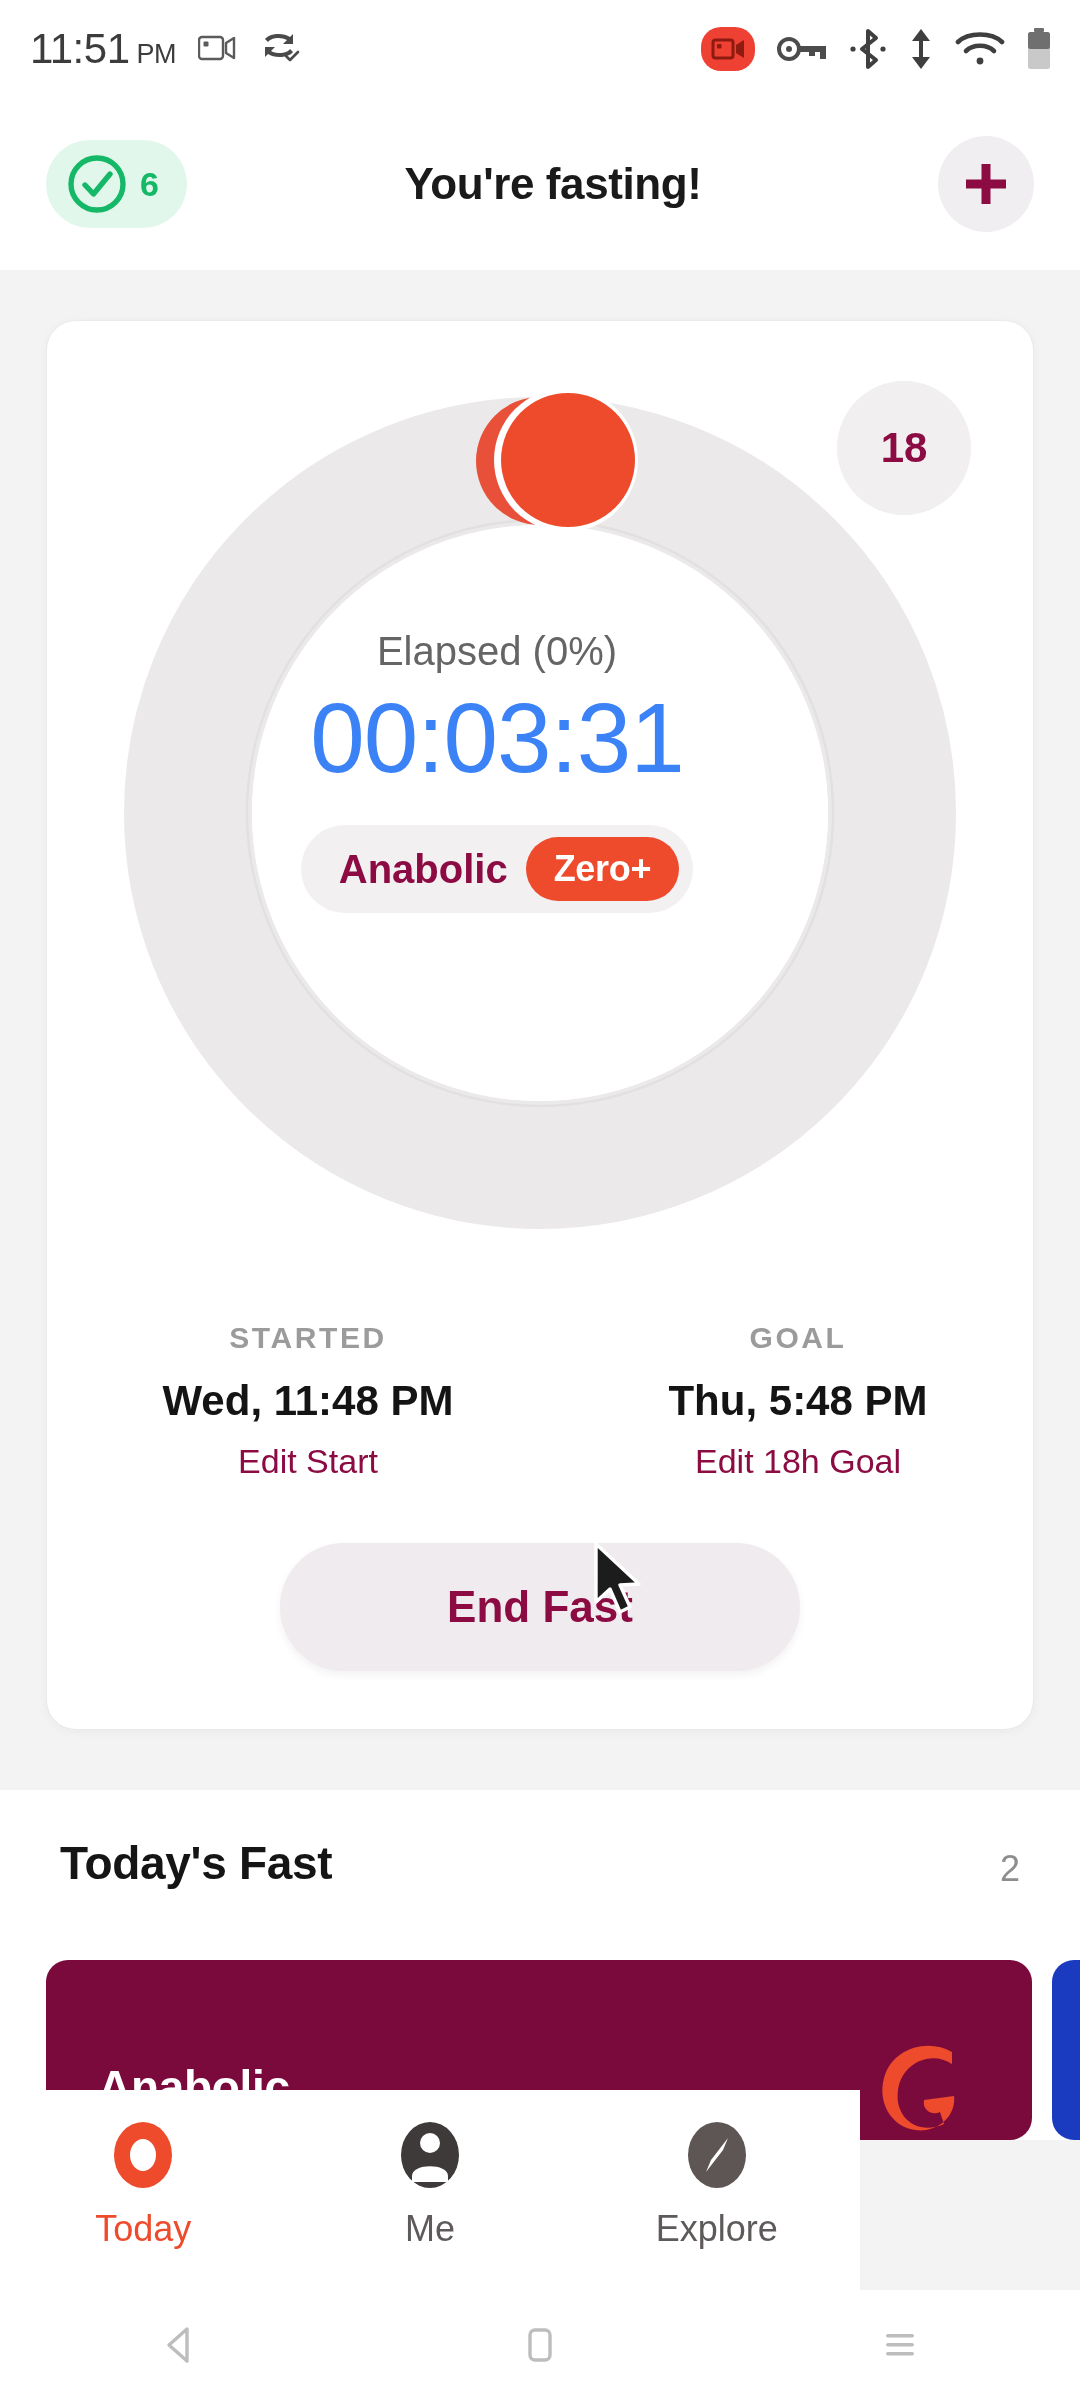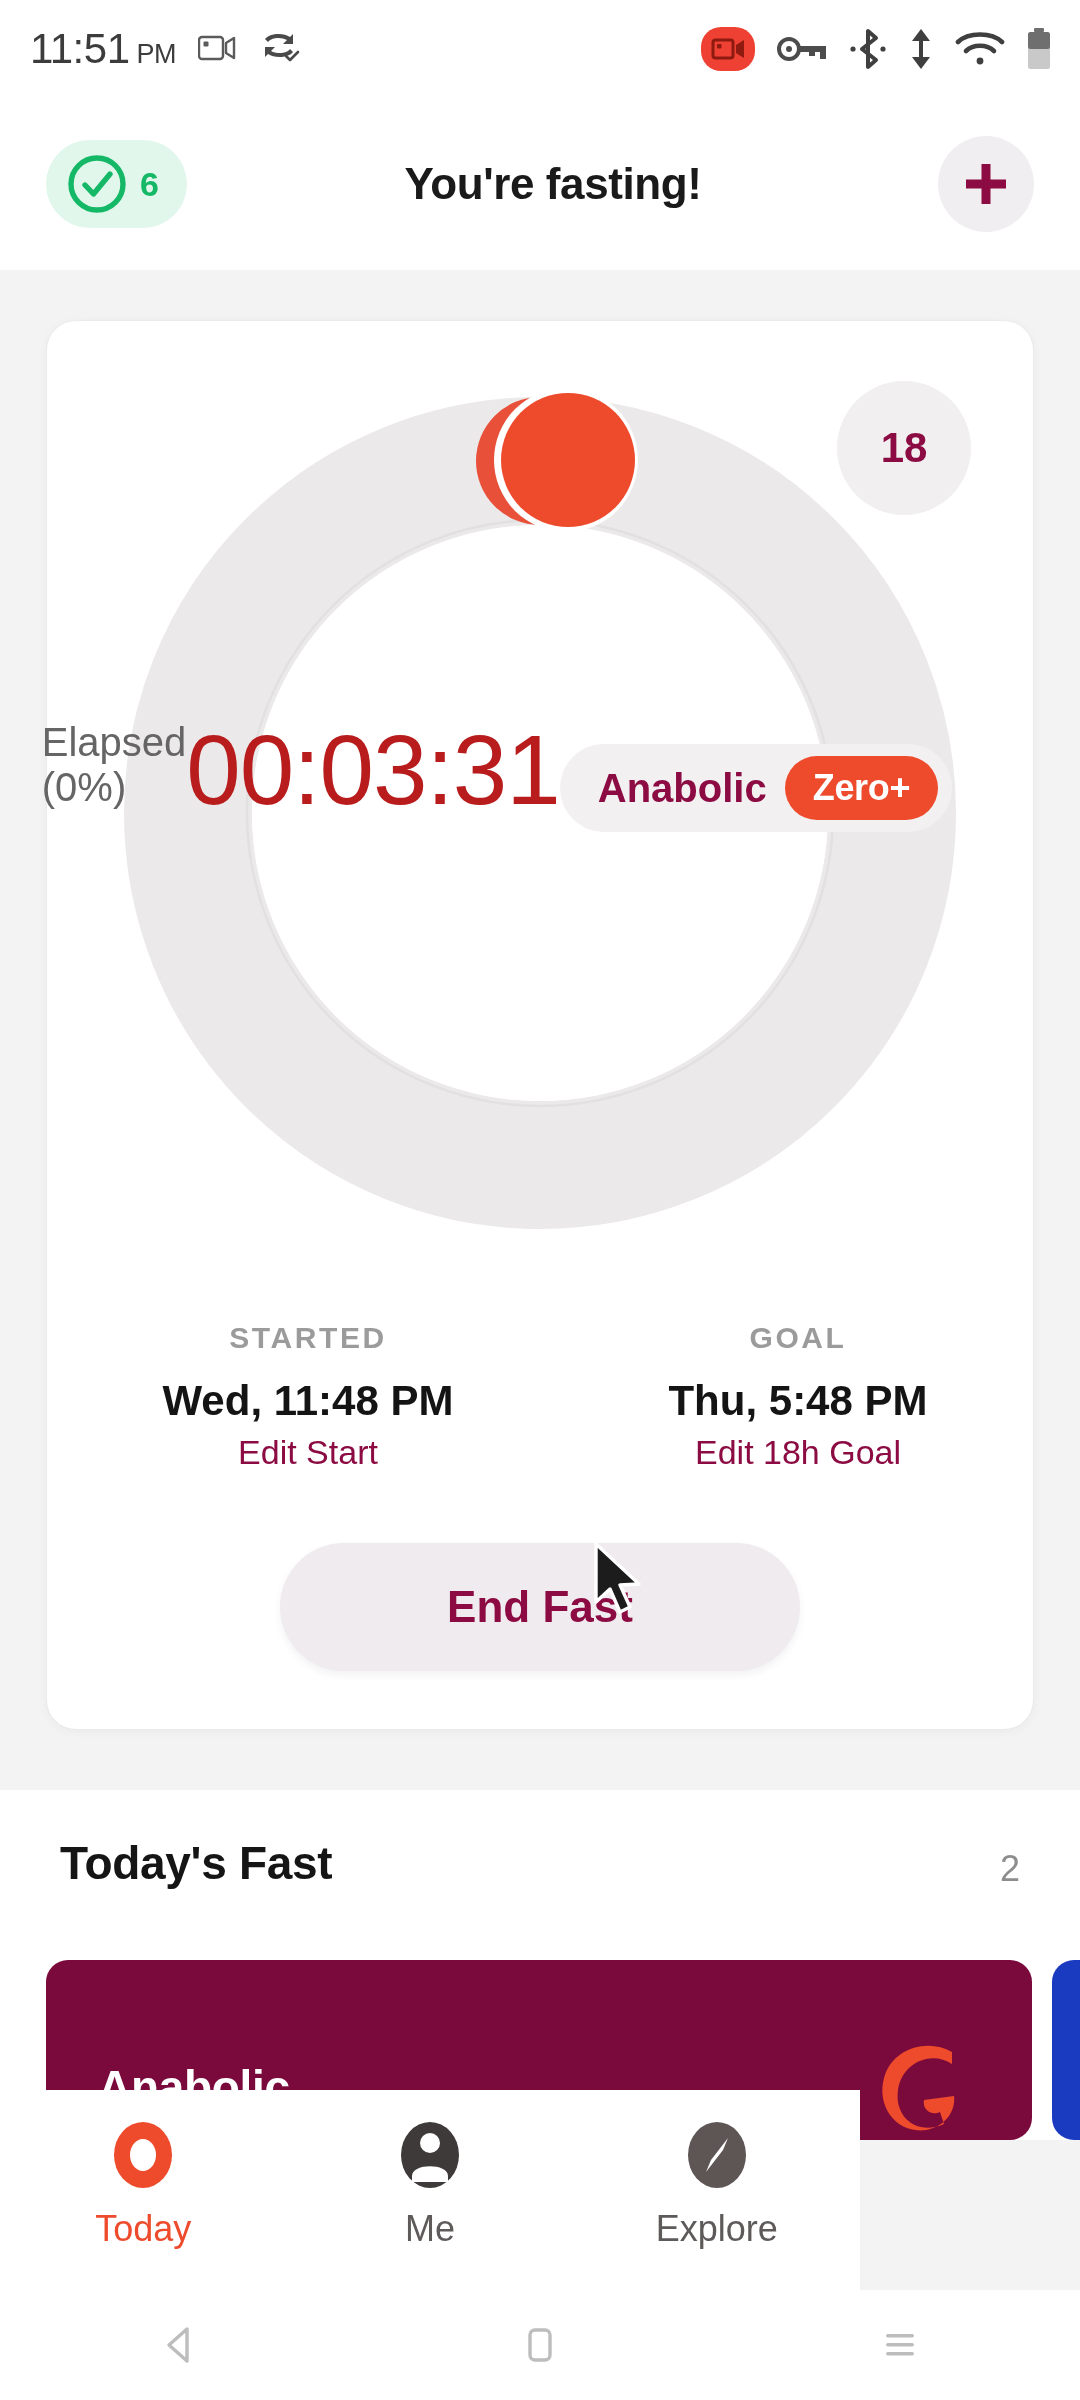--- a/index.html
+++ b/index.html
@@ -58,26 +58,26 @@
 
   #badge-18 {
     position:absolute; top:60px; right:62px; width:134px; height:134px;
     border-radius:50%; background:#f2eff1; display:flex;
     align-items:center; justify-content:center;
     font-size:42px; font-weight:700; color:#8b0b42; z-index:4;
   }
 
   #timer-center {
     position:absolute; top:0; left:0; width:900px; height:900px;
-    display:flex; align-items:center;
+    display:flex; flex-direction:column; align-items:center;
     justify-content:center; z-index:3;
   }
   #elapsed-label { font-size:40px; color:#656565; margin-bottom:12px; }
   #elapsed-time {
-    font-size:98px; font-weight:400; color:#b91c1c;
+    font-size:98px; font-weight:400; color:#3b82f6;
     letter-spacing:-1px; line-height:1.08;
   }
   #stage-pill {
     margin-top:34px; display:flex; align-items:center; gap:18px;
     background:#f3f0f2; border-radius:46px; padding:12px 14px 12px 38px;
   }
   #stage-name { font-size:40px; font-weight:700; color:#8b0b42; }
   #zero-badge {
     background:#ee4b2d; color:#ffffff; font-size:36px; font-weight:700;
     border-radius:34px; padding:11px 28px; letter-spacing:-0.3px;
@@ -87,21 +87,21 @@
   #stats-row {
     position:absolute; top:1000px; left:8px; width:988px;
     display:flex;
     padding-left:8px;
   }
   .stat-col { flex:1; text-align:center; }
   .stat-title {
     font-size:30px; font-weight:700; color:#9b9b9b;
     letter-spacing:2.6px; margin-bottom:22px;
   }
-  .stat-value { font-size:42px; font-weight:700; color:#141414; margin-bottom:8px; }
+  .stat-value { font-size:42px; font-weight:700; color:#141414; margin-bottom:17px; }
   .stat-edit { font-size:34px; color:#8b0b42; cursor:pointer; }
 
   #end-fast-button {
     position:absolute; top:1222px; left:50%; transform:translateX(-50%);
     width:520px; height:128px; border-radius:64px; background:#f0ebee;
     border:none; font-size:44px; font-weight:700; color:#8b0b42;
     font-family:"Liberation Sans", sans-serif; cursor:pointer;
     box-shadow:0 4px 9px rgba(0,0,0,.055);
   }
 

